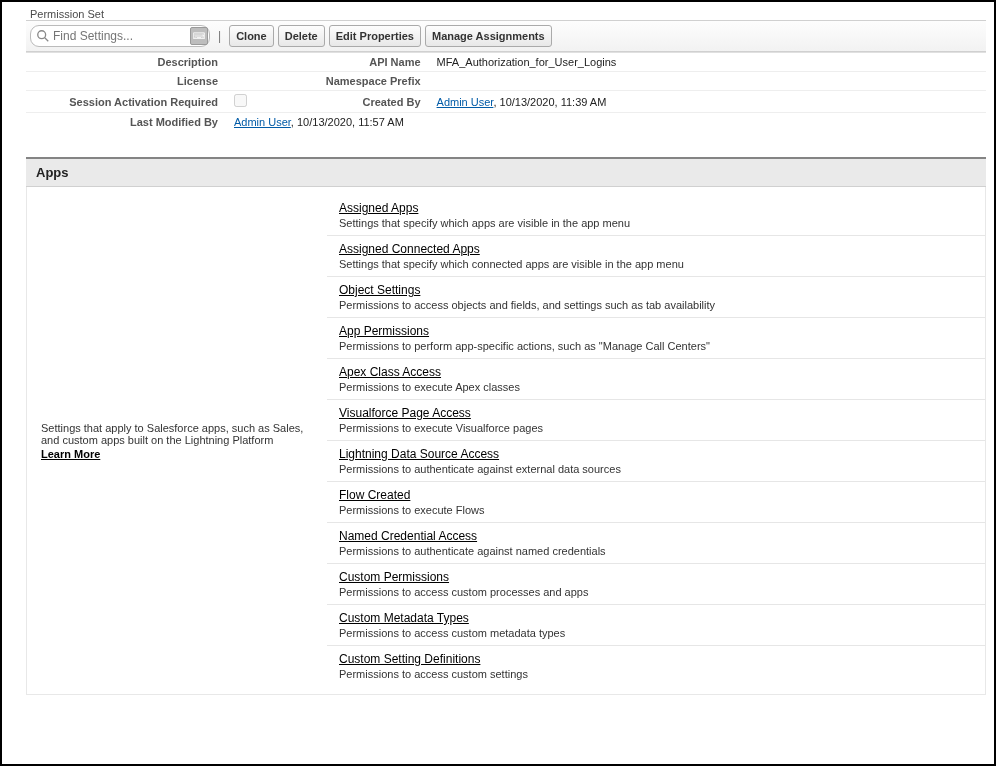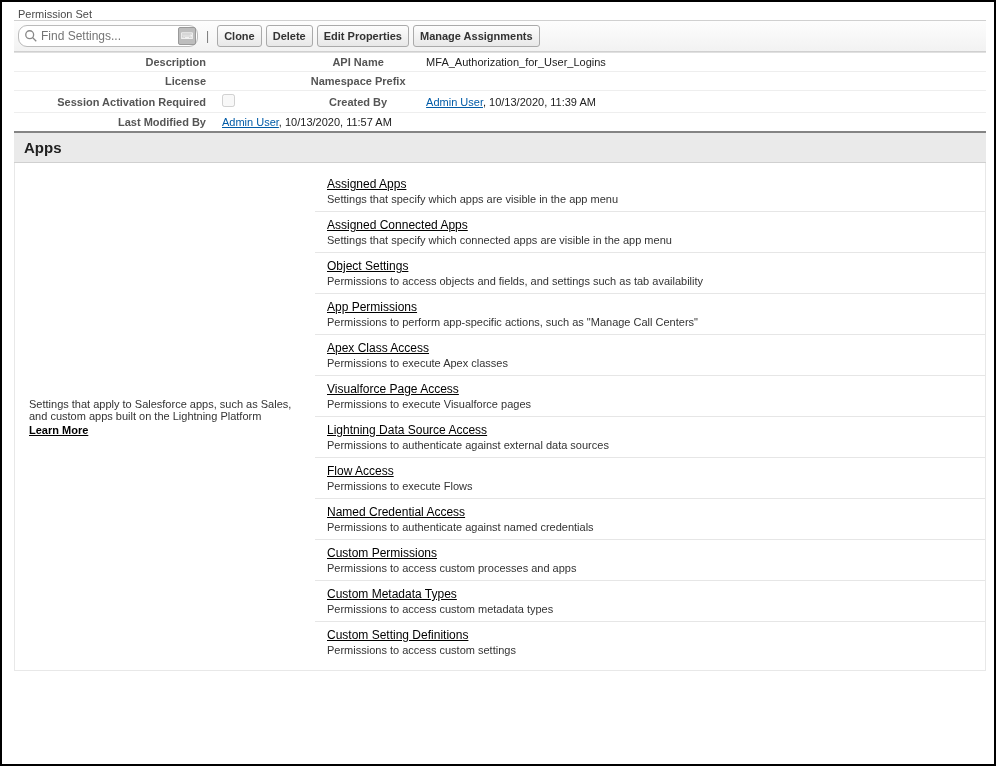--- a/index.html
+++ b/index.html
@@ -1,40 +1,40 @@
 <!DOCTYPE html>
 <html><head>
 <meta charset="utf-8">
 <style>
   * { box-sizing: border-box; margin: 0; padding: 0; }
   body { font-family: Arial, Helvetica, sans-serif; font-size: 12px; color: #222; background: #fff; }
-  .page { width: 996px; height: 766px; border: 2px solid #000; padding: 6px 8px 0 12px; overflow: hidden; }
+  .page { width: 996px; height: 766px; border: 2px solid #000; padding: 6px 8px 0 24px; overflow: hidden; }
   .hdr-small { font-size: 11px; color: #4a4a4a; padding-left: 4px; }
   .hdr-title { font-size: 20px; padding-left: 4px; margin-bottom: 4px; }
 
   .toolbar { display: flex; align-items: center; gap: 4px; border-top: 1px solid #d0d0d0; border-bottom: 1px solid #d0d0d0; background: linear-gradient(#fdfdfd,#f2f2f2); padding: 4px; }
   .search-wrap { position: relative; display: flex; align-items: center; }
   .search-input { width: 180px; height: 22px; border: 1px solid #bbb; border-radius: 9px; padding: 0 26px 0 22px; font-size: 12px; color: #888; background: #fff; }
   .search-icon { position: absolute; left: 6px; top: 4px; width: 14px; height: 14px; }
   .kbd-btn { position: absolute; right: 2px; top: 2px; width: 18px; height: 18px; background: #bdbdbd; border: 1px solid #9a9a9a; border-radius: 2px; display:flex; align-items:center; justify-content:center; }
   .kbd-btn span { font-size:9px; color:#fff; }
   .divider { margin: 0 4px; color: #777; }
   .tbtn { background: linear-gradient(#fdfdfd,#e8e8e8); border: 1px solid #aaa; border-radius: 3px; height: 22px; padding: 0 6px; font-size: 11px; font-weight: bold; cursor: pointer; color:#333; }
 
   .section-title { font-size: 14px; font-weight: bold; padding: 22px 0 6px 8px; }
   .ov-table { width: 100%; border-collapse: collapse; font-size: 11px; }
   .ov-table td { padding: 3px 8px; border-top: 1px solid #eee; vertical-align: middle; }
   .ov-table tr:first-child td { border-top: 1px solid #e0e0e0; }
   .ov-label { text-align: right; font-weight: bold; color: #555; width: 200px; white-space: nowrap; }
-  .ov-label-r { text-align: center; font-weight: bold; color: #555; width: 120px; white-space: nowrap; padding-right: 8px; }
+  .ov-label-r { text-align: right; font-weight: bold; color: #555; width: 120px; white-space: nowrap; padding-right: 8px; }
   .ov-val { text-align: left; }
   .ov-link { color: #015ba7; text-decoration: underline; }
   .chk { width: 13px; height: 13px; }
 
-  .band-hdr { background: #eaeaea; border-top: 2px solid #848484; border-bottom: 1px solid #d0d0d0; font-weight: bold; font-size: 15px; padding: 6px 10px; }
+  .band-hdr { background: #eaeaea; border-top: 2px solid #848484; border-bottom: 1px solid #d0d0d0; font-weight: bold; font-size: 13px; padding: 6px 10px; margin-top: 26px; }
   .band-body { border-left:1px solid #e8e8e8; border-right:1px solid #e8e8e8; border-bottom:1px solid #e8e8e8; }
   .apps-row { display: flex; }
   .apps-left { width: 300px; padding: 18px 14px 18px 14px; font-size: 11px; color: #333; }
   .learn-more { font-weight: bold; text-decoration: underline; color: #000; display:inline-block; margin-top:2px; }
   .apps-right { flex: 1; padding: 8px 0 8px 0; }
   .app-item { border-bottom: 1px solid #e6e6e6; padding: 6px 12px; }
   .app-item:last-child { border-bottom: none; }
   .app-item a { font-size: 12px; font-weight: normal; color: #000; text-decoration: underline; }
   .app-item .desc { font-size: 11px; color: #333; margin-top: 2px; }
 
@@ -110,21 +110,21 @@
         </div>
       </div>
       <div class="apps-right" id="apps-list">
           <div class="app-item"><a href="#">Assigned Apps</a><div class="desc">Settings that specify which apps are visible in the app menu</div></div>
           <div class="app-item"><a href="#">Assigned Connected Apps</a><div class="desc">Settings that specify which connected apps are visible in the app menu</div></div>
           <div class="app-item"><a href="#">Object Settings</a><div class="desc">Permissions to access objects and fields, and settings such as tab availability</div></div>
           <div class="app-item"><a href="#">App Permissions</a><div class="desc">Permissions to perform app-specific actions, such as "Manage Call Centers"</div></div>
           <div class="app-item"><a href="#">Apex Class Access</a><div class="desc">Permissions to execute Apex classes</div></div>
           <div class="app-item"><a href="#">Visualforce Page Access</a><div class="desc">Permissions to execute Visualforce pages</div></div>
           <div class="app-item"><a href="#">Lightning Data Source Access</a><div class="desc">Permissions to authenticate against external data sources</div></div>
-          <div class="app-item"><a href="#">Flow Access</a><div class="desc">Permissions to execute Flows</div></div>
+          <div class="app-item"><a href="#">Flow Created</a><div class="desc">Permissions to execute Flows</div></div>
           <div class="app-item"><a href="#">Named Credential Access</a><div class="desc">Permissions to authenticate against named credentials</div></div>
           <div class="app-item"><a href="#">Custom Permissions</a><div class="desc">Permissions to access custom processes and apps</div></div>
           <div class="app-item"><a href="#">Custom Metadata Types</a><div class="desc">Permissions to access custom metadata types</div></div>
           <div class="app-item"><a href="#">Custom Setting Definitions</a><div class="desc">Permissions to access custom settings</div></div>
         </div>
     </div>
   </div>
 
 </div>
 

